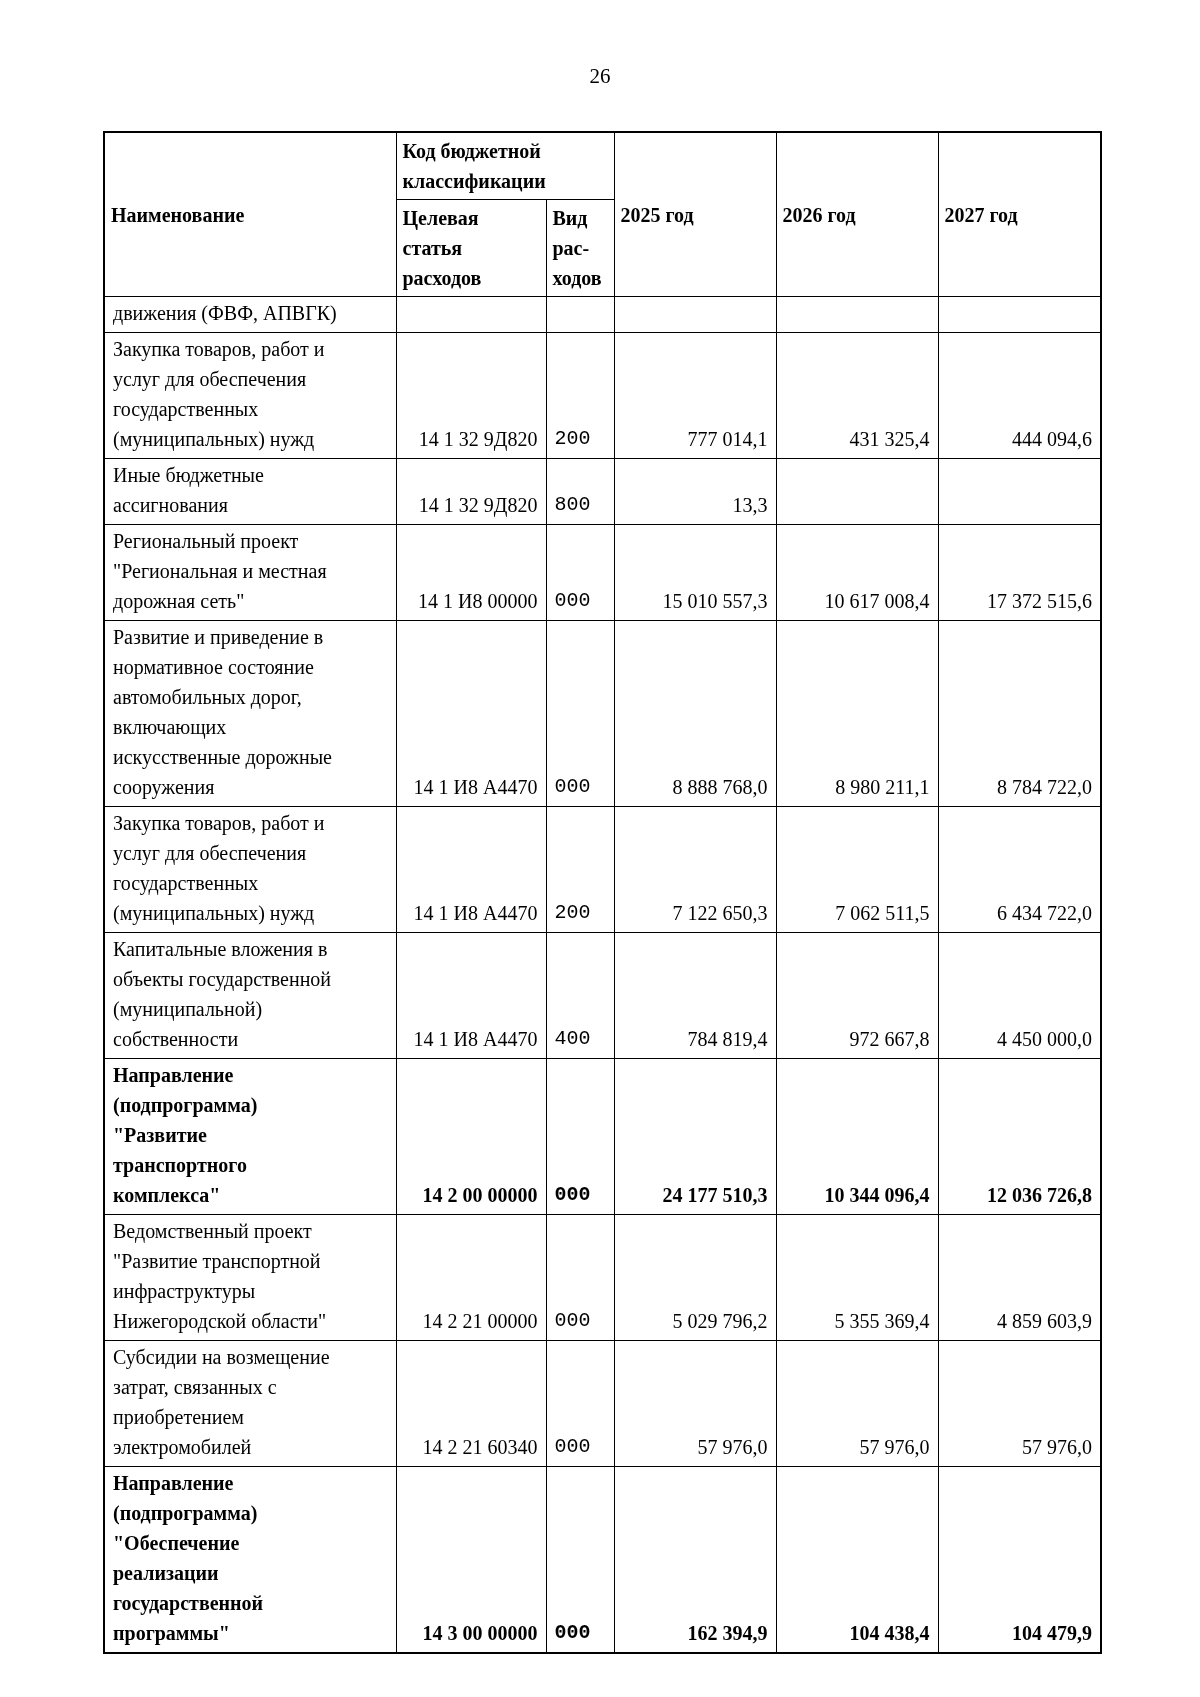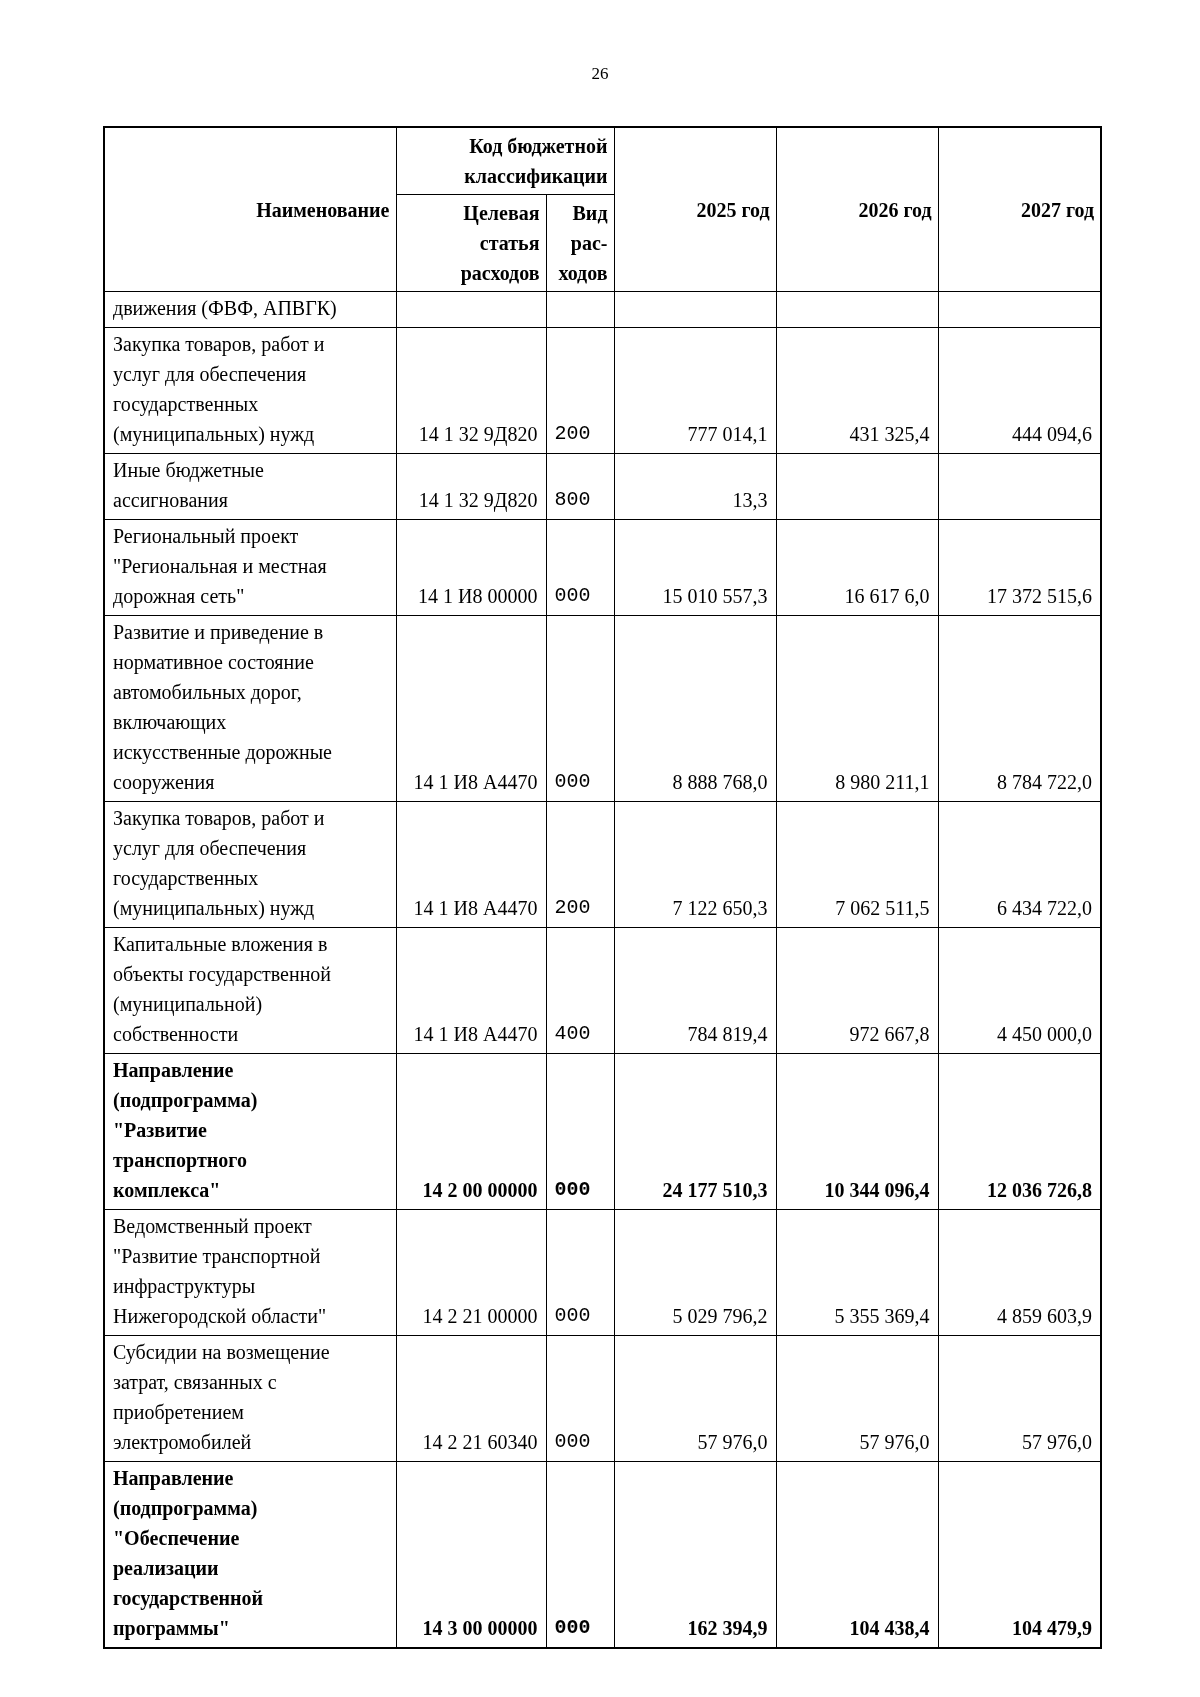--- a/index.html
+++ b/index.html
@@ -7,39 +7,39 @@
     width: 1200px;
     background: #ffffff;
     color: #000000;
     font-family: "Liberation Serif", "DejaVu Serif", serif;
   }
   body { height: 1697px; position: relative; }
 
   .page-number {
     text-align: center;
     padding-top: 64px;
-    font-size: 17px;
+    font-size: 21px;
   }
 
   table.doc-table {
     margin: 42px 0 0 103px;
     width: 997px;
     border-collapse: collapse;
     table-layout: fixed;
     font-size: 20px;
     line-height: 1.5;
   }
   table.doc-table, .doc-table th, .doc-table td {
     border: 1px solid #000;
   }
   table.doc-table { border: 2px solid #000; }
 
   .doc-table th {
     font-weight: bold;
-    text-align: right;
+    text-align: left;
     vertical-align: middle;
     padding: 3px 6px;
     white-space: pre-line;
   }
   .doc-table thead tr.h1 th { height: 56px; }
   .doc-table thead tr.h2 th { height: 88px; }
 
   .doc-table td {
     padding: 1px 8px 4px 8px;
     vertical-align: bottom;
@@ -112,21 +112,21 @@
       <td class="num"></td>
       <td class="num"></td>
     </tr>
     <tr>
       <td class="name">Региональный проект
 "Региональная и местная
 дорожная сеть"</td>
       <td class="code">14 1 И8 00000</td>
       <td class="vid">000</td>
       <td class="num">15 010 557,3</td>
-      <td class="num">16 617 6,0</td>
+      <td class="num">10 617 008,4</td>
       <td class="num">17 372 515,6</td>
     </tr>
     <tr>
       <td class="name">Развитие и приведение в
 нормативное состояние
 автомобильных дорог,
 включающих
 искусственные дорожные
 сооружения</td>
       <td class="code">14 1 И8 А4470</td>

